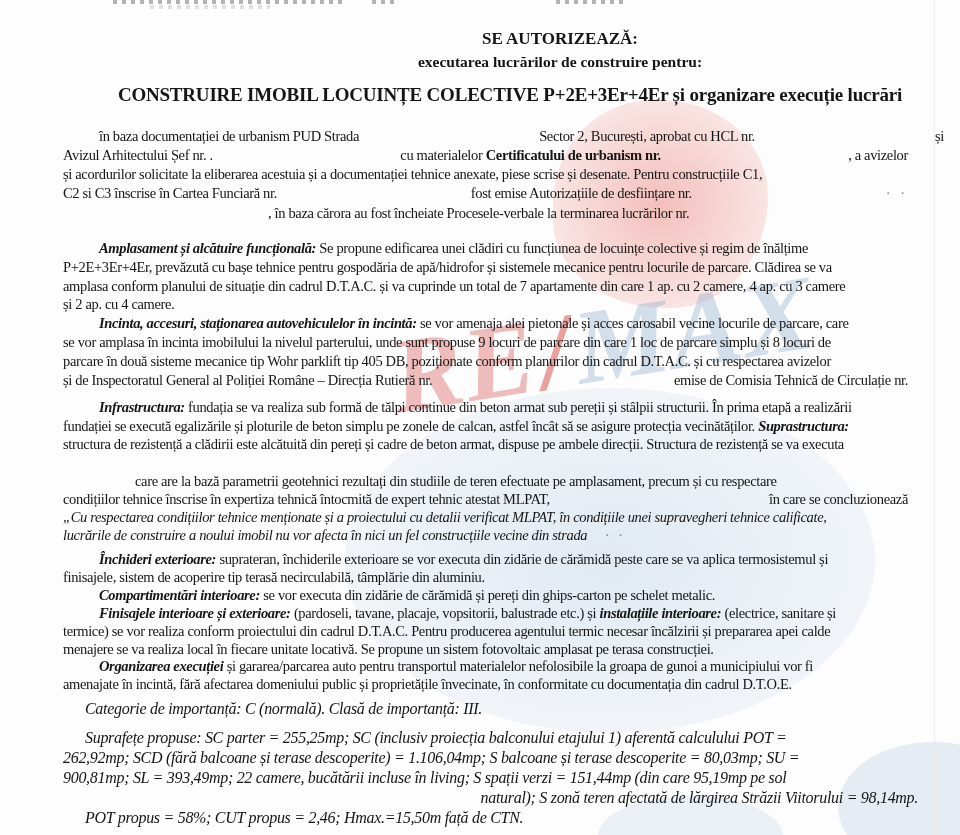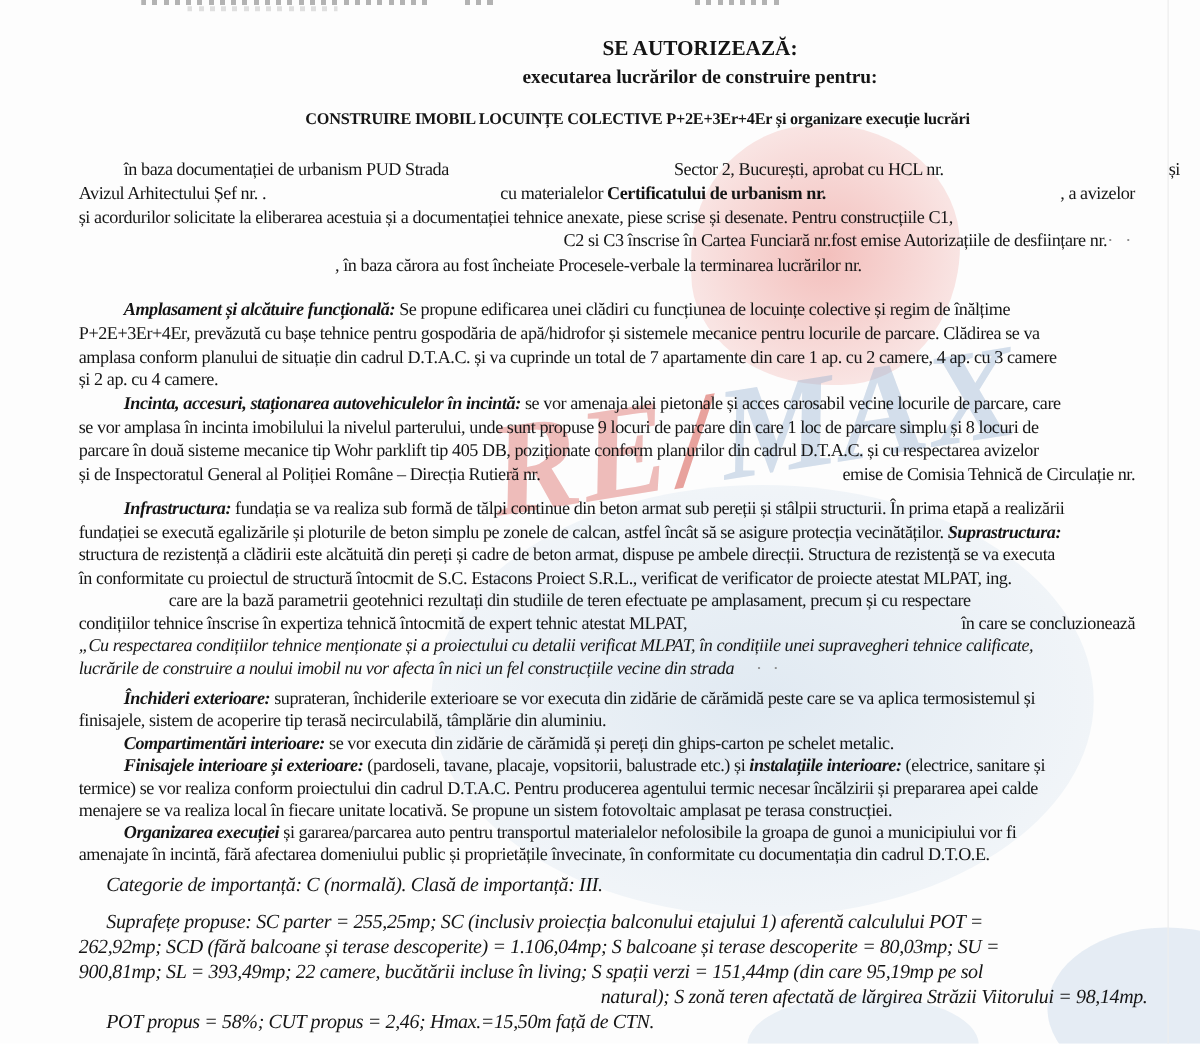--- a/index.html
+++ b/index.html
@@ -31,21 +31,21 @@
   .ln{position:absolute;left:63px;width:845px;z-index:2;white-space:nowrap;
       font-size:14.5px;line-height:17px;letter-spacing:-0.35px;}
   .sb{display:flex;justify-content:space-between;}
   .b{font-weight:bold;}
   .it{font-style:italic;}
   .bi{font-weight:bold;font-style:italic;}
   .ind{padding-left:36px;}
   .hdr{left:160px;width:800px;text-align:center;font-weight:bold;letter-spacing:0;}
   .h1{font-size:17px;}
   .h2{font-size:15.5px;}
-  .title{left:70px;width:880px;text-align:center;font-weight:bold;font-size:13px;letter-spacing:-0.2px;}
+  .title{left:70px;width:880px;text-align:center;font-weight:bold;font-size:19px;letter-spacing:-0.2px;}
   .big-it{font-style:italic;font-size:16px;letter-spacing:-0.3px;width:855px;}
   .dots{color:#888;letter-spacing:3px;}
 </style>
 </head>
 <body>
 
 <div class="page">
 
   <div class="wm wm-balloon-top"></div>
   <div class="wm wm-text"><span class="wm-re">RE</span><span class="wm-slash">/</span><span class="wm-max">MAX</span></div>
@@ -67,21 +67,21 @@
     <span>în baza documentației de urbanism PUD Strada</span>
     <span>Sector 2, București, aprobat cu HCL nr.</span>
     <span>și</span>
   </div>
   <div class="ln sb" style="top:147px;">
     <span>Avizul Arhitectului Șef nr. .</span>
     <span><span>cu materialelor </span><span class="b">Certificatului de urbanism nr.</span></span>
     <span>, a avizelor</span>
   </div>
   <div class="ln" style="top:166px;">și acordurilor solicitate la eliberarea acestuia și a documentației tehnice anexate, piese scrise și desenate. Pentru construcțiile C1,</div>
-  <div class="ln sb" style="top:185px;justify-content:flex-end;">
+  <div class="ln sb" style="top:185px;">
     <span>C2 si C3 înscrise în Cartea Funciară nr.</span>
     <span>fost emise Autorizațiile de desființare nr.</span>
     <span class="dots">· ·</span>
   </div>
   <div class="ln" style="top:205px;padding-left:205px;">, în baza cărora au fost încheiate Procesele-verbale la terminarea lucrărilor nr.</div>
 
   <div class="ln ind" style="top:240px;"><span class="bi">Amplasament și alcătuire funcțională:</span><span> Se propune edificarea unei clădiri cu funcțiunea de locuințe colective și regim de înălțime</span></div>
   <div class="ln" style="top:259px;">P+2E+3Er+4Er, prevăzută cu bașe tehnice pentru gospodăria de apă/hidrofor și sistemele mecanice pentru locurile de parcare. Clădirea se va</div>
   <div class="ln" style="top:278px;">amplasa conform planului de situație din cadrul D.T.A.C. și va cuprinde un total de 7 apartamente din care 1 ap. cu 2 camere, 4 ap. cu 3 camere</div>
   <div class="ln" style="top:296px;">și 2 ap. cu 4 camere.</div>
@@ -90,21 +90,20 @@
   <div class="ln" style="top:334px;">se vor amplasa în incinta imobilului la nivelul parterului, unde sunt propuse 9 locuri de parcare din care 1 loc de parcare simplu și 8 locuri de</div>
   <div class="ln" style="top:353px;">parcare în două sisteme mecanice tip Wohr parklift tip 405 DB, poziționate conform planurilor din cadrul D.T.A.C. și cu respectarea avizelor</div>
   <div class="ln sb" style="top:372px;">
     <span>și de Inspectoratul General al Poliției Române – Direcția Rutieră nr.</span>
     <span>emise de Comisia Tehnică de Circulație nr.</span>
   </div>
 
   <div class="ln ind" style="top:399px;"><span class="bi">Infrastructura:</span><span> fundația se va realiza sub formă de tălpi continue din beton armat sub pereții și stâlpii structurii. În prima etapă a realizării</span></div>
   <div class="ln" style="top:418px;"><span>fundației se execută egalizările și ploturile de beton simplu pe zonele de calcan, astfel încât să se asigure protecția vecinătăților. </span><span class="bi">Suprastructura:</span></div>
   <div class="ln" style="top:436px;">structura de rezistență a clădirii este alcătuită din pereți și cadre de beton armat, dispuse pe ambele direcții. Structura de rezistență se va executa</div>
-  <div class="ln" style="top:455px;">în conformitate cu proiectul de structură întocmit de S.C. Estacons Proiect S.R.L., verificat de verificator de proiecte atestat MLPAT, ing.</div>
   <div class="ln" style="top:473px;padding-left:72px;">care are la bază parametrii geotehnici rezultați din studiile de teren efectuate pe amplasament, precum și cu respectare</div>
   <div class="ln sb" style="top:491px;">
     <span>condițiilor tehnice înscrise în expertiza tehnică întocmită de expert tehnic atestat MLPAT,</span>
     <span>în care se concluzionează</span>
   </div>
   <div class="ln it" style="top:509px;">„Cu respectarea condițiilor tehnice menționate și a proiectului cu detalii verificat MLPAT, în condițiile unei supravegheri tehnice calificate,</div>
   <div class="ln it" style="top:527px;"><span>lucrările de construire a noului imobil nu vor afecta în nici un fel construcțiile vecine din strada</span><span class="dots" style="margin-left:18px;">· ·</span></div>
 
   <div class="ln ind" style="top:551px;"><span class="bi">Închideri exterioare:</span><span> suprateran, închiderile exterioare se vor executa din zidărie de cărămidă peste care se va aplica termosistemul și</span></div>
   <div class="ln" style="top:569px;">finisajele, sistem de acoperire tip terasă necirculabilă, tâmplărie din aluminiu.</div>

